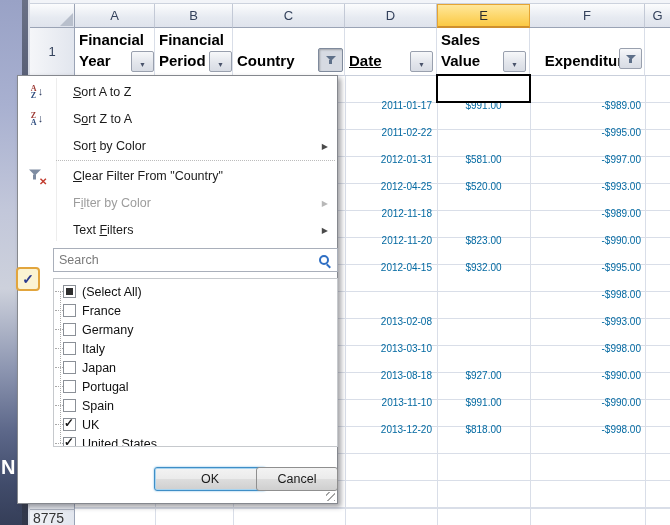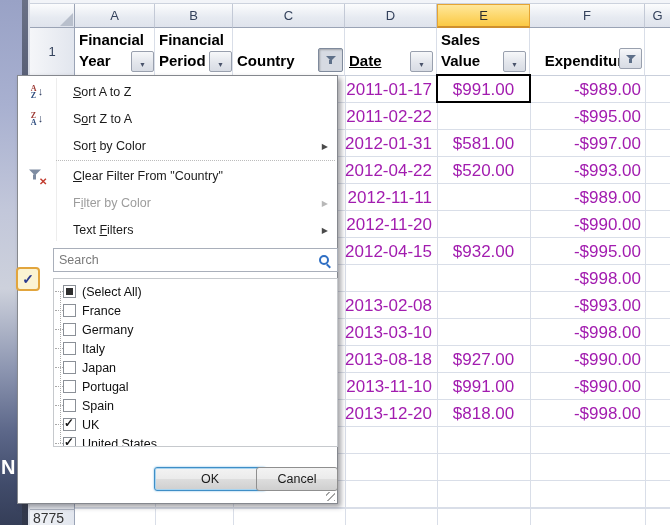--- a/index.html
+++ b/index.html
@@ -62,21 +62,21 @@
     border-top:5px solid #5e7089;}
   .funnel .stem{width:3px;height:4px;background:#5e7089;margin-top:-1px;}
 
   
   .hlines{position:absolute;left:75px;top:76px;width:595px;height:433px;
     background:repeating-linear-gradient(180deg,transparent 0 26px,#d9dee8 26px 27px);}
   .hline-b{position:absolute;left:75px;top:508px;width:595px;height:1px;background:#d9dee8;}
   .vline{position:absolute;top:76px;height:449px;width:1px;background:#d9dee8;}
 
   .drow{position:absolute;left:0;width:670px;height:27px;}
-  .dc{position:absolute;top:0;height:27px;line-height:27px;font-size:17px;color:#a21caf;box-sizing:border-box;}
+  .dc{position:absolute;top:16px;height:27px;line-height:27px;font-size:10px;color:#0369a1;box-sizing:border-box;}
   .dc-date{left:345px;width:92px;text-align:right;padding-right:5px;}
   .dc-sales{left:437px;width:93px;text-align:center;}
   .dc-exp{left:530px;width:115px;text-align:right;padding-right:4px;}
 
   .active-cell{position:absolute;left:436px;top:74px;width:95px;height:29px;
     border:2px solid #000;box-sizing:border-box;z-index:6;}
 
   
   .menu{position:absolute;left:17px;top:75px;width:321px;height:429px;box-sizing:border-box;
     background:#fff;border:1px solid #85888e;box-shadow:3px 3px 5px rgba(50,50,60,.45);
@@ -235,31 +235,32 @@
         <div class="dc dc-date">2011-02-22</div>
         <div class="dc dc-sales"></div>
         <div class="dc dc-exp">-$995.00</div>
       </div>
       <div class="drow" style="top: 130px;">
         <div class="dc dc-date">2012-01-31</div>
         <div class="dc dc-sales">$581.00</div>
         <div class="dc dc-exp">-$997.00</div>
       </div>
       <div class="drow" style="top: 157px;">
-        <div class="dc dc-date">2012-04-22</div>
+        <div class="dc dc-date">2012-04-25</div>
         <div class="dc dc-sales">$520.00</div>
         <div class="dc dc-exp">-$993.00</div>
       </div>
       <div class="drow" style="top: 184px;">
-        <div class="dc dc-date">2012-11-11</div>
+        <div class="dc dc-date">2012-11-18</div>
         <div class="dc dc-sales"></div>
         <div class="dc dc-exp">-$989.00</div>
       </div>
       <div class="drow" style="top: 211px;">
         <div class="dc dc-date">2012-11-20</div>
+        <div class="dc dc-sales">$823.00</div>
         <div class="dc dc-exp">-$990.00</div>
       </div>
       <div class="drow" style="top: 238px;">
         <div class="dc dc-date">2012-04-15</div>
         <div class="dc dc-sales">$932.00</div>
         <div class="dc dc-exp">-$995.00</div>
       </div>
       <div class="drow" style="top: 265px;">
         <div class="dc dc-sales"></div>
         <div class="dc dc-exp">-$998.00</div>

